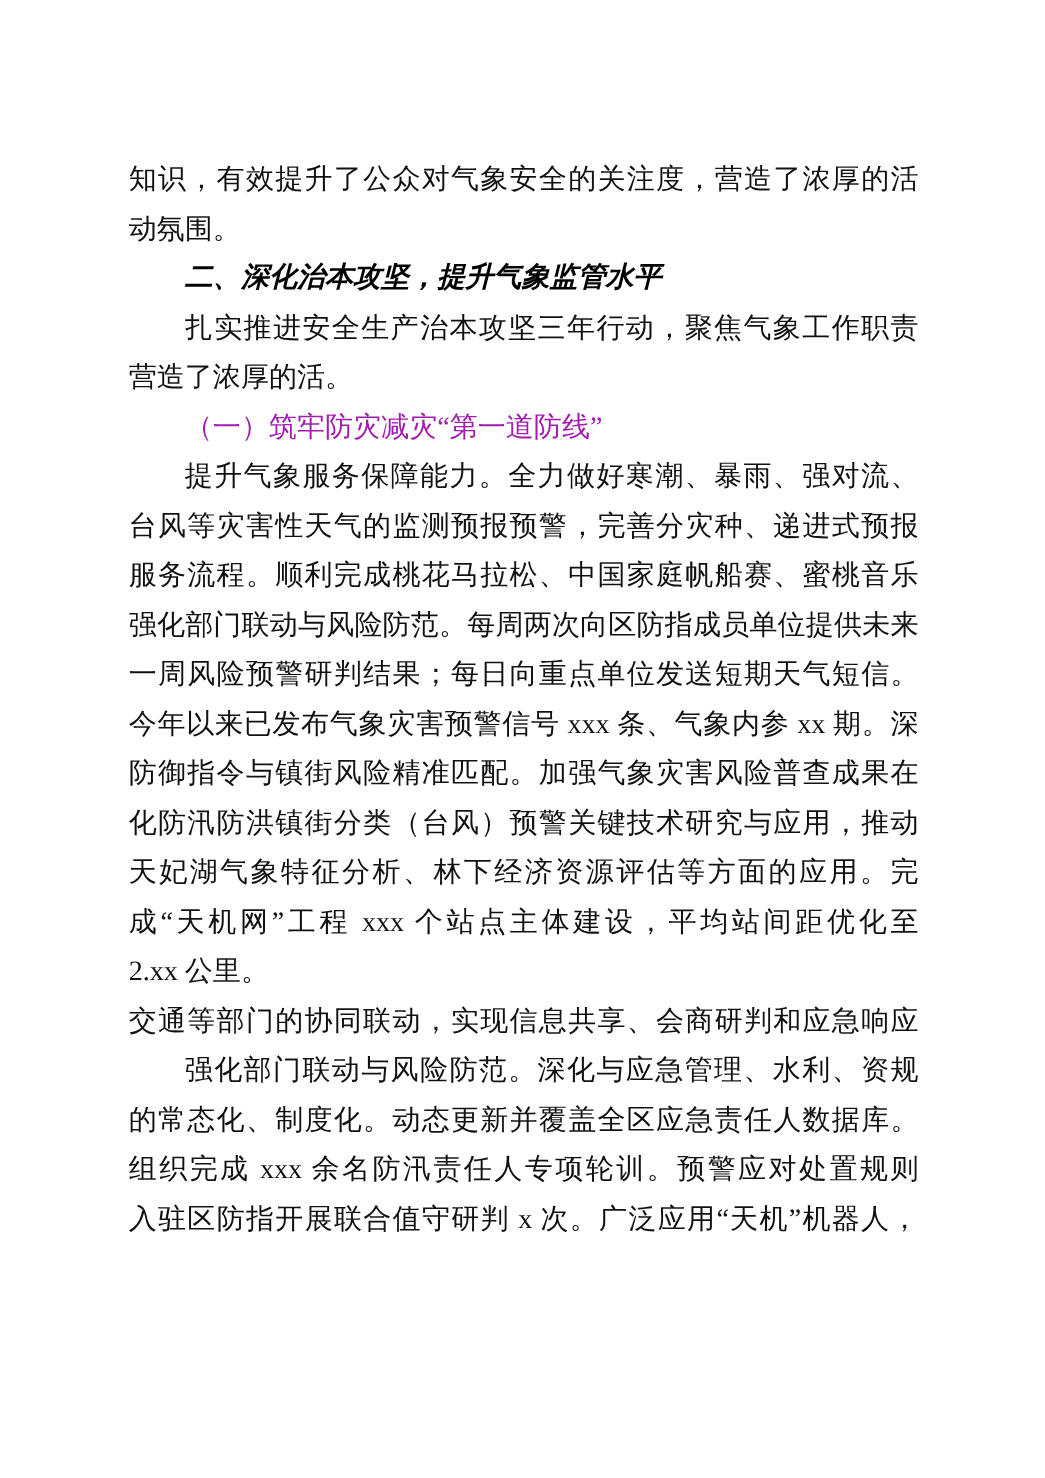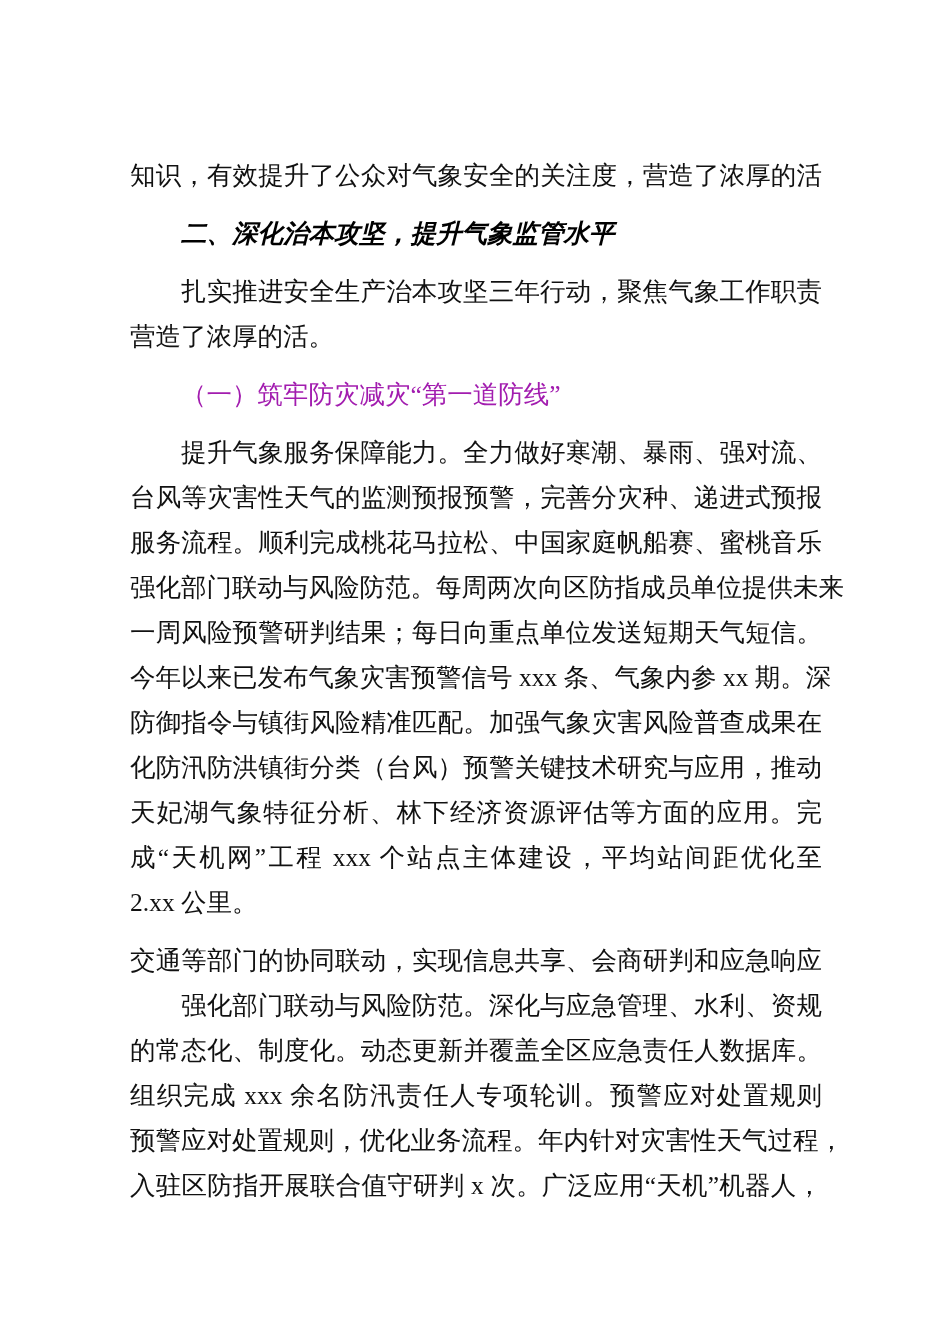--- a/index.html
+++ b/index.html
@@ -16,21 +16,21 @@
     font-family: "Liberation Serif", "DejaVu Serif", serif;
     color: #111111;
   }
   .doc-body {
     position: absolute;
     left: 117px;
     top: 140px;
     width: 718px;
   }
   .block {
-    margin: 13px;
+    margin: 0;
     padding: 0;
   }
   .line {
     font-size: 25.5px;
     line-height: 45px;
     height: 45px;
     white-space: nowrap;
     text-align: justify;
     text-align-last: justify;
     letter-spacing: 0;
@@ -58,20 +58,21 @@
     color: #a21caf;
   }
 </style>
 </head>
 <body>
 
 <div class="page">
   <div class="doc-body">
       <div class="block body">
         <div class="line first">知识，有效提升了公众对气象安全的关注度，营造了浓厚的活</div>
+        <div class="line para-end">动氛围。</div>
       </div>
       <div class="block h2 indent">
         <div class="line first para-end">二、深化治本攻坚，提升气象监管水平</div>
       </div>
       <div class="block body indent">
         <div class="line first">扎实推进安全生产治本攻坚三年行动，聚焦气象工作职责</div>
         <div class="line para-end">营造了浓厚的活。</div>
       </div>
       <div class="block h3 indent">
         <div class="line first para-end">（一）筑牢防灾减灾“第一道防线”</div>
@@ -87,17 +88,16 @@
         <div class="line">化防汛防洪镇街分类（台风）预警关键技术研究与应用，推动</div>
         <div class="line">天妃湖气象特征分析、林下经济资源评估等方面的应用。完</div>
         <div class="line">成“天机网”工程 xxx 个站点主体建设，平均站间距优化至</div>
         <div class="line para-end">2.xx 公里。</div>
       </div>
       <div class="block body indent">
         <div class="line">交通等部门的协同联动，实现信息共享、会商研判和应急响应</div>
         <div class="line first">强化部门联动与风险防范。深化与应急管理、水利、资规</div>
         <div class="line">的常态化、制度化。动态更新并覆盖全区应急责任人数据库。</div>
         <div class="line">组织完成 xxx 余名防汛责任人专项轮训。预警应对处置规则</div>
-        <div class="line">预警应对处置规则，优化业务流程。年内针对灾害性天气过程，</div>
         <div class="line">入驻区防指开展联合值守研判 x 次。广泛应用“天机”机器人，</div>
       </div>
     </div>
 </div>
 
 </body></html>

